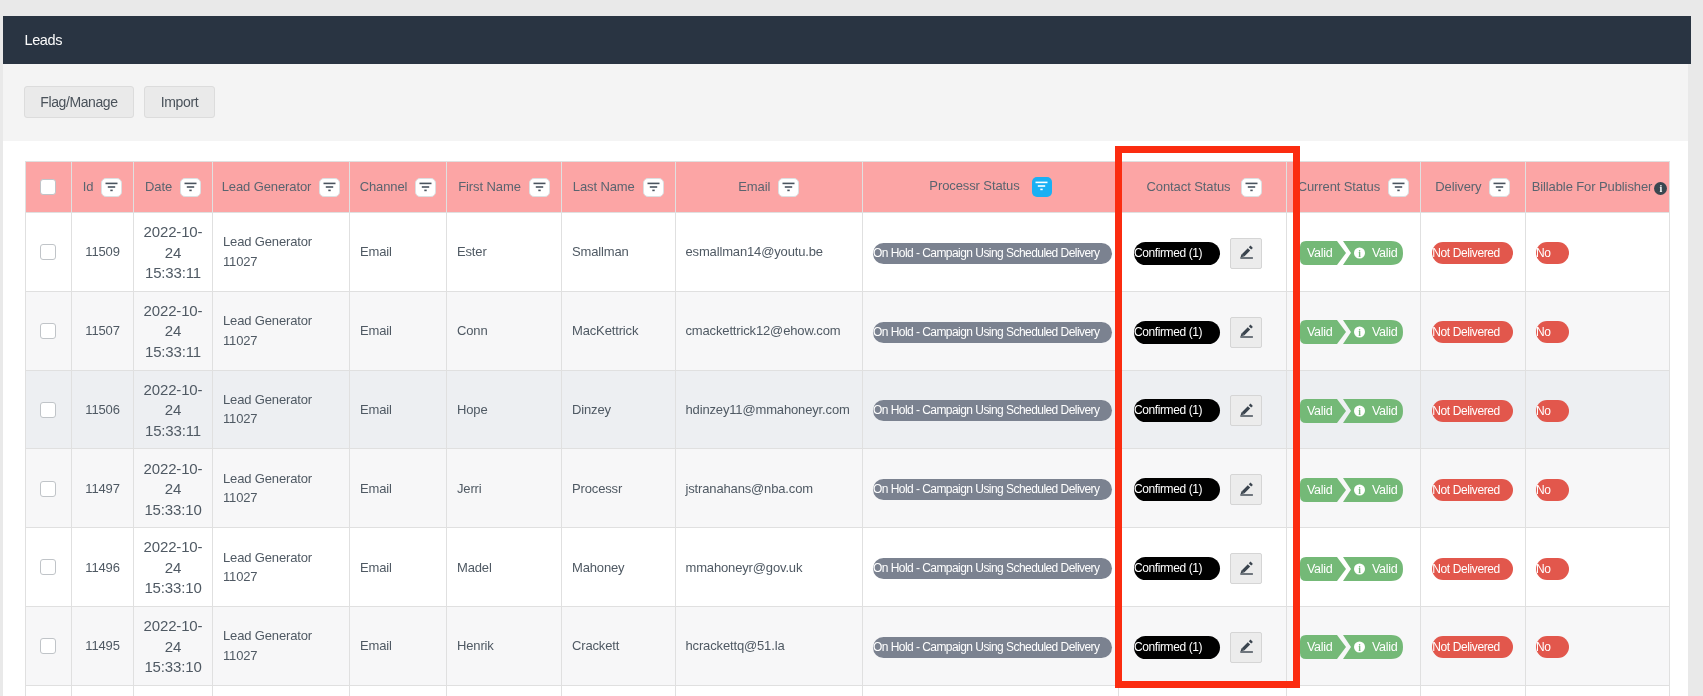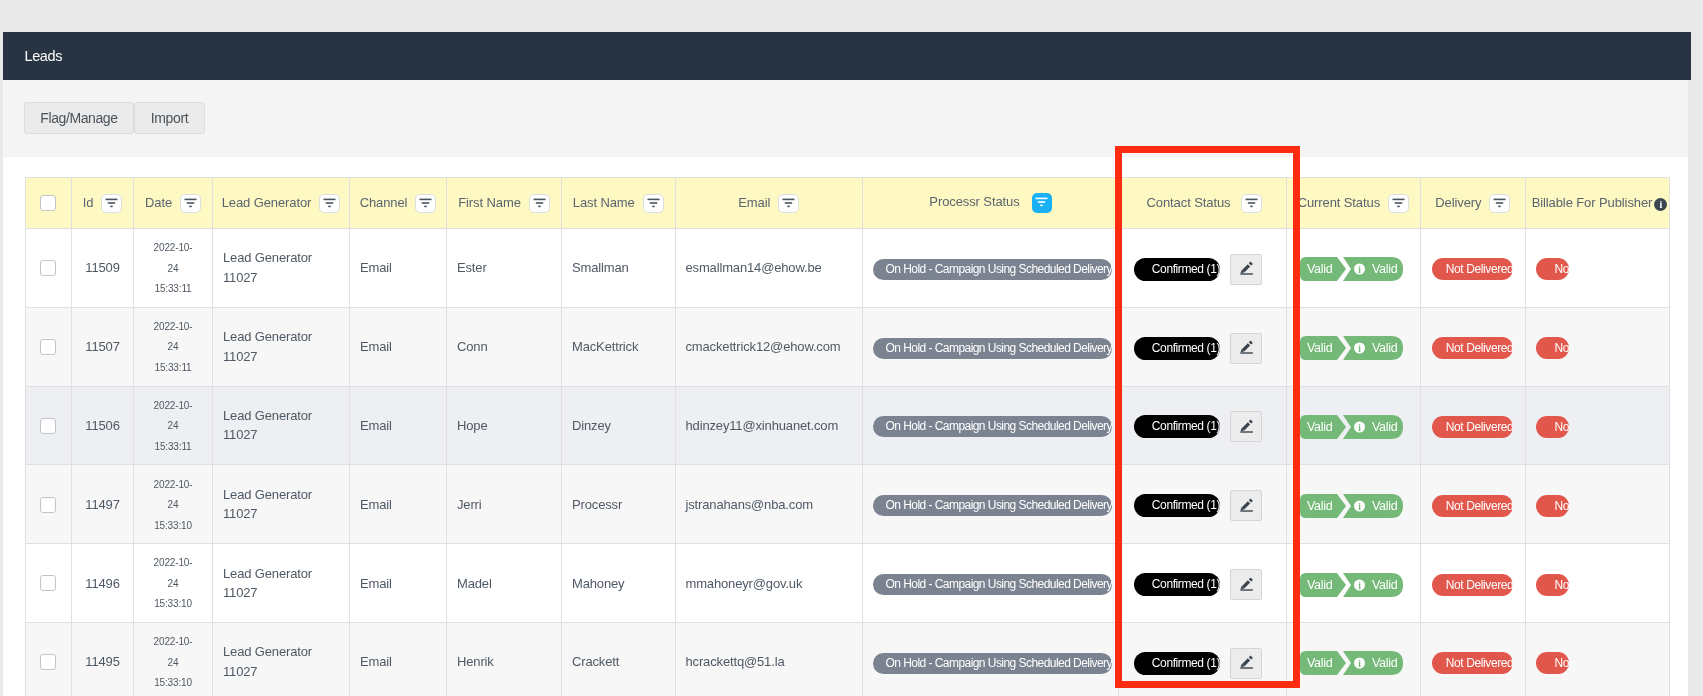--- a/index.html
+++ b/index.html
@@ -1,51 +1,51 @@
 <!DOCTYPE html>
 <html><head><meta charset="utf-8"><title>Leads</title>
 <style>
 *{box-sizing:border-box;margin:0;padding:0}
 html,body{width:1703px;height:696px;overflow:hidden}
 body{background:#e9e9e9;font-family:"Liberation Sans",sans-serif;position:relative}
-.card{position:absolute;left:3px;top:32px;width:1685px;height:616px;background:#fff}
+.card{position:absolute;left:3px;top:16px;width:1685px;height:616px;background:#fff}
 .bar{height:48px;width:1688px;background:#293442;display:flex;align-items:center;padding-left:21.5px;
  color:#fbfbfb;font-size:14.5px;letter-spacing:-0.4px}
 .toolbar{height:77px;background:#f4f4f4;padding:22px 0 0 21px}
 .btn{display:inline-block;height:32px;line-height:30px;background:#eaeaea;border:1px solid #dcdcdc;border-radius:3px;
  color:#4a525a;font-size:14px;text-align:center;letter-spacing:-0.4px;vertical-align:top}
-.btn1{width:110px;}
+.btn1{width:110px;margin-right:10px}
 .btn2{width:71px}
 .content{background:#fff;padding:20px 0 0 21.5px}
 table{border-collapse:collapse;table-layout:fixed;width:1644px}
 th,td{border:1px solid #e0e0e0;overflow:hidden;white-space:nowrap}
-th{background:#fef9c3;height:51px;font-weight:normal;font-size:13px;color:#5a646f;
+th{background:#fca5a5;height:51px;font-weight:normal;font-size:13px;color:#5a646f;
  letter-spacing:-0.1px;text-align:center;vertical-align:middle}
 td{height:78.8px;font-size:13px;color:#4f5963;letter-spacing:-0.15px;text-align:center;
  vertical-align:middle}
 td.l{text-align:left;padding-left:10px}
 td.contact{padding-right:9px}
 td.current{padding-right:4px}
 td.delivery{padding-right:0}
 td.current svg{position:relative;top:3px}
 th.bill{padding-left:4px}
 th.cth{padding-left:4px}
 th.cth .fbtn{margin-left:11px}
 td.ps{padding-left:4px}
 tr.s td{background:#f7f7f8}
 tr.h td{background:#edeff2}
 .cb{display:inline-block;width:16px;height:16px;border:1.5px solid #c0c4c8;border-radius:3px;
  background:#fff;vertical-align:middle}
 .fbtn{display:inline-flex;width:21px;height:19px;border:1px solid #dcdfe1;border-radius:5px;
  background:#fff;align-items:flex-start;padding-top:3.6px;justify-content:center;vertical-align:middle;margin-left:8px}
 .fbtn.blue{width:20px;height:20px;background:#1ab0f4;border:none;border-radius:5px;margin-left:12px}
 .wrap2{white-space:normal;line-height:19.5px}
-.date{white-space:normal;line-height:20.5px;font-size:10px;position:relative;top:1px}
+.date{white-space:normal;line-height:20.5px;font-size:15px;position:relative;top:1px}
 .pill{display:inline-block;border-radius:12px;color:#fff;font-size:12px;letter-spacing:-0.4px;
- text-align:right;position:relative;top:1.5px}
+ text-align:left;position:relative;top:1.5px}
 .gray{width:239px;height:21px;line-height:21px;background:#7b8290;font-size:12px;letter-spacing:-0.55px}
 .green{width:86px;height:23px;line-height:23px;background:#000000}
 .redp{height:22px;line-height:22px;background:#e2574c}
 .nd{width:81px}
 .no{width:33px}
 .pencil{position:relative;top:1.5px;display:inline-flex;width:32px;height:31px;background:#ececec;border:1px solid #d5d5d5;
  border-radius:2px;align-items:center;justify-content:center;vertical-align:middle;margin-left:10px}
 .ii{display:inline-block;width:13px;height:13px;border-radius:50%;background:#3a4750;color:#fff;
  font-size:10px;font-weight:bold;line-height:13px;text-align:center;vertical-align:-1px;margin-left:2px;
  font-family:"Liberation Serif",serif}
@@ -182,21 +182,21 @@
 <td>11509</td>
 <td>
               <div class="date">2022-10-<br>24<br>15:33:11</div>
             </td>
 <td class="l">
               <div class="wrap2">Lead Generator<br>11027</div>
             </td>
 <td class="l">Email</td>
 <td class="l">Ester</td>
 <td class="l">Smallman</td>
-<td class="l">esmallman14@ehow.be</td>
+<td class="l">esmallman14@youtu.be</td>
 <td class="ps"><span class="pill gray">On Hold - Campaign Using Scheduled Delivery</span></td>
 <td class="contact"><span class="pill green">Confirmed (1)</span><span class="pencil">
                 <svg width="20" height="20" viewBox="0 0 20 20">
                   <line x1="4.3" y1="15.0" x2="16.9" y2="15.0" stroke="#3a444e" stroke-width="1.4"></line>
                   <path d="M4.6 14.3 L5.6 10.9 L8.1 13.4 Z" fill="#3a444e"></path>
                   <line x1="7.0" y1="12.4" x2="13.0" y2="6.4" stroke="#3a444e" stroke-width="3.4"></line>
                   <line x1="14.0" y1="5.4" x2="15.7" y2="3.7" stroke="#3a444e" stroke-width="3.4"></line>
                 </svg>
               </span></td>
 <td class="current"><svg width="103" height="24" viewBox="0 0 103 24">
@@ -248,21 +248,21 @@
 <td>11506</td>
 <td>
               <div class="date">2022-10-<br>24<br>15:33:11</div>
             </td>
 <td class="l">
               <div class="wrap2">Lead Generator<br>11027</div>
             </td>
 <td class="l">Email</td>
 <td class="l">Hope</td>
 <td class="l">Dinzey</td>
-<td class="l">hdinzey11@xinhuanet.com</td>
+<td class="l">hdinzey11@mmahoneyr.com</td>
 <td class="ps"><span class="pill gray">On Hold - Campaign Using Scheduled Delivery</span></td>
 <td class="contact"><span class="pill green">Confirmed (1)</span><span class="pencil">
                 <svg width="20" height="20" viewBox="0 0 20 20">
                   <line x1="4.3" y1="15.0" x2="16.9" y2="15.0" stroke="#3a444e" stroke-width="1.4"></line>
                   <path d="M4.6 14.3 L5.6 10.9 L8.1 13.4 Z" fill="#3a444e"></path>
                   <line x1="7.0" y1="12.4" x2="13.0" y2="6.4" stroke="#3a444e" stroke-width="3.4"></line>
                   <line x1="14.0" y1="5.4" x2="15.7" y2="3.7" stroke="#3a444e" stroke-width="3.4"></line>
                 </svg>
               </span></td>
 <td class="current"><svg width="103" height="24" viewBox="0 0 103 24">

